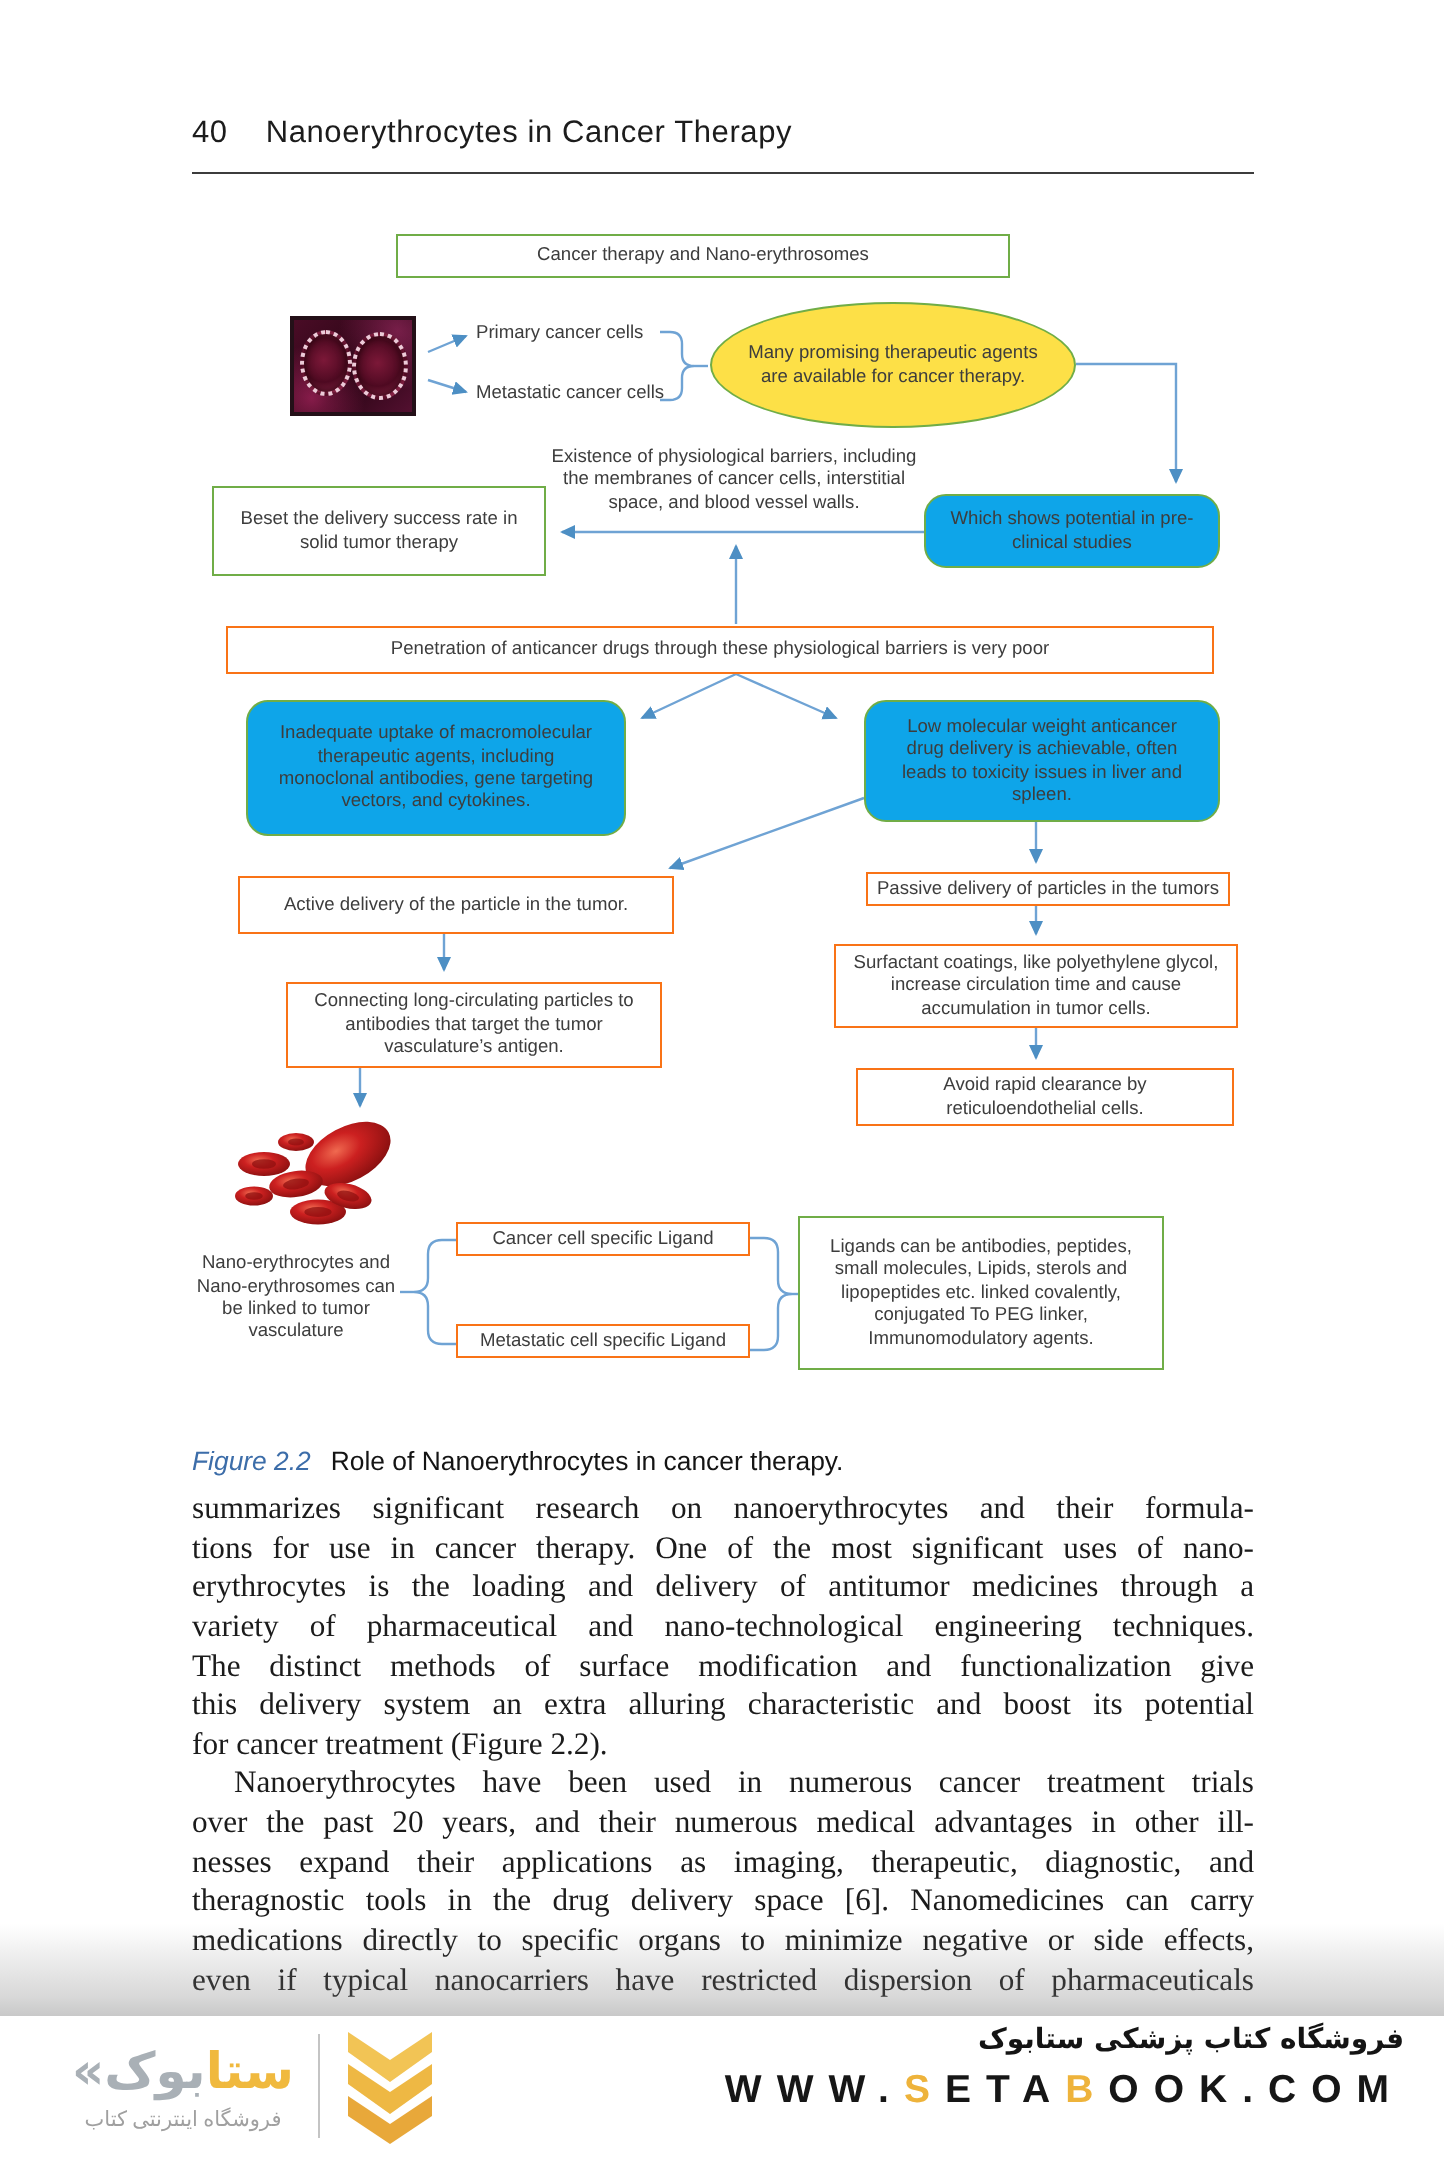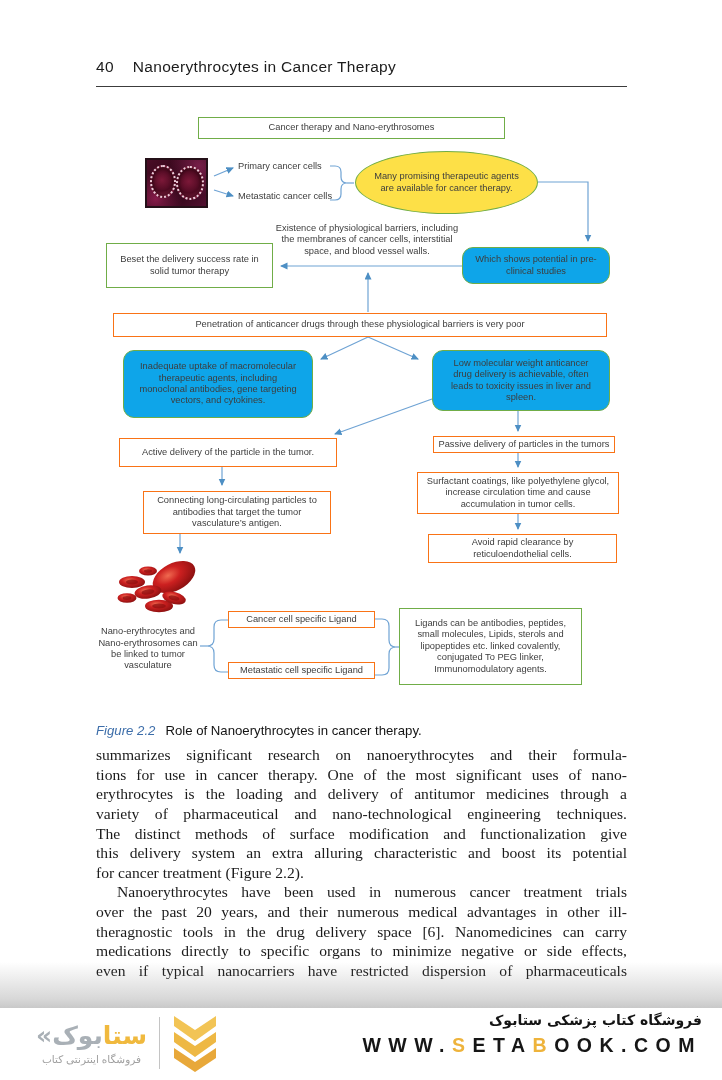--- a/index.html
+++ b/index.html
@@ -56,21 +56,21 @@
                rgba(125,125,125,.30) 80%, rgba(125,125,125,.42) 100%); }
   .footer { position:absolute; left:0; top:1008px; width:722px; height:72px; background:#fff; }
 
   .logo { position:absolute; left:36px; top:1014px; display:flex; align-items:center; gap:12px; }
   .logo-textcol { text-align:center; }
   .logo-mark { display:flex; align-items:center; justify-content:flex-start;
                font-weight:bold; font-size:25px; font-family:"DejaVu Sans", sans-serif; }
   .logo-mark .gry  { color:#a9b0b6; }
   .logo-mark .gold { color:#f0b93e;text-align:center; }
   .logo-slogan { font-size:10.5px; color:#a0a0a0; margin-top:3px; direction:rtl;
-                 font-family:Liberation Sans, sans-serif; }
+                 font-family:Liberation Serif, serif; }
   .logo-div { width:1px; height:52px; background:#c4c4c4; }
 
   .fright { position:absolute; right:20px; top:1012px; text-align:right; }
   .store-title { font-size:14px; font-weight:600; color:#141414; direction:rtl;
                  font-family:"DejaVu Sans", sans-serif; }
   .site-url { margin-top:6px; font-weight:bold; font-size:19.5px; letter-spacing:7.5px;
               color:#161616; white-space:nowrap; }
   .site-url .gold { color:#eeb33b; }
 </style>
 </head>
@@ -184,20 +184,21 @@
   <div class="bodycopy">
     <div class="bl">summarizes significant research on nanoerythrocytes and their formula-</div>
     <div class="bl">tions for use in cancer therapy. One of the most significant uses of nano-</div>
     <div class="bl">erythrocytes is the loading and delivery of antitumor medicines through a</div>
     <div class="bl">variety of pharmaceutical and nano-technological engineering techniques.</div>
     <div class="bl">The distinct methods of surface modification and functionalization give</div>
     <div class="bl">this delivery system an extra alluring characteristic and boost its potential</div>
     <div class="bl end">for cancer treatment (Figure 2.2).</div>
     <div class="bl indent">Nanoerythrocytes have been used in numerous cancer treatment trials</div>
     <div class="bl">over the past 20 years, and their numerous medical advantages in other ill-</div>
+    <div class="bl">nesses expand their applications as imaging, therapeutic, diagnostic, and</div>
     <div class="bl">theragnostic tools in the drug delivery space [6]. Nanomedicines can carry</div>
     <div class="bl">medications directly to specific organs to minimize negative or side effects,</div>
     <div class="bl">even if typical nanocarriers have restricted dispersion of pharmaceuticals</div>
   </div>
 
   <div class="scan-shadow"></div>
   <div class="footer"></div>
 
   <div class="logo">
     <div class="logo-textcol">

